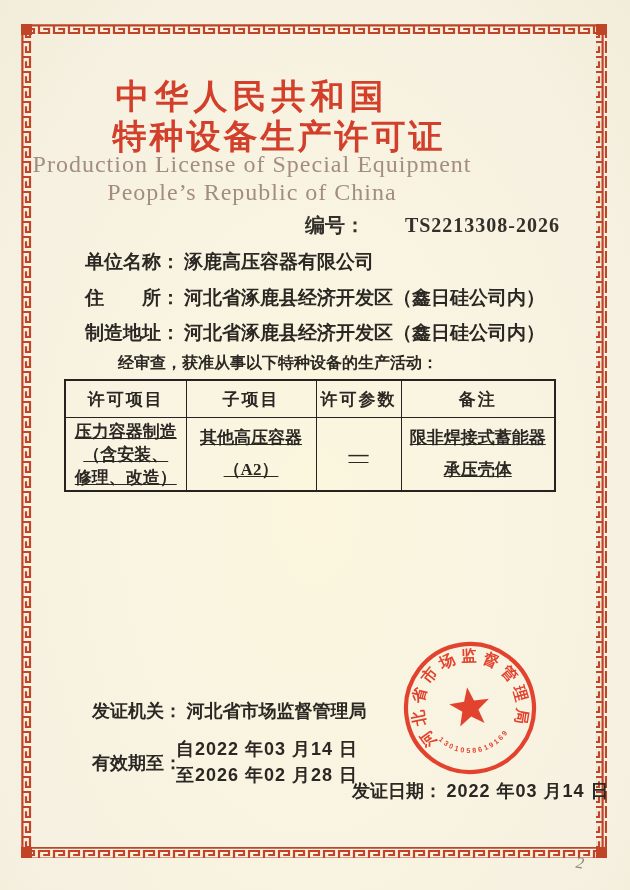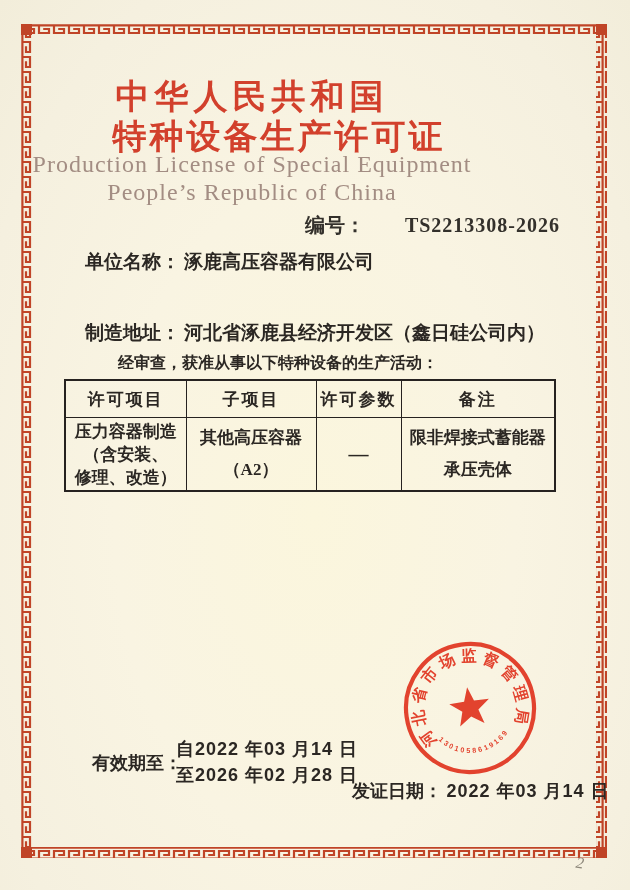--- a/index.html
+++ b/index.html
@@ -26,21 +26,21 @@
   table.lic{
     position:absolute;left:64px;top:379px;width:490px;height:110px;
     border-collapse:collapse;table-layout:fixed;
   }
   table.lic td{
     border:1px solid #262220;text-align:center;vertical-align:middle;
     font-size:17px;font-weight:700;color:#2b2723;padding:0;
   }
   table.lic{border:2px solid #262220;}
   tr.hdr td{height:36px;letter-spacing:2px;margin-top:44px;}
-  tr.bod td{height:72px;}
+  tr.bod td{height:72px;text-decoration:underline;}
   .l23{line-height:23px;}
   .l32{line-height:32px;}
   .dash{font-size:20px;}
   .foot{font-size:18px;font-weight:700;color:#2b2723;white-space:nowrap;}
   .numfont{font-family:"Liberation Sans",sans-serif;letter-spacing:1px;}
   .seal{position:absolute;left:396px;top:634px;transform:rotate(-8deg);opacity:.92;}
   .pagemark{left:576px;top:854px;font-size:16px;font-style:italic;color:#8d877a;transform:rotate(8deg);}
 </style>
 </head>
 <body>
@@ -77,20 +77,23 @@
   <div class="abs center title-en" style="top:151px;">Production License of Special Equipment</div>
   <div class="abs center title-en" style="top:179px;">People’s Republic of China</div>
 
   <div class="abs license-line">
     <span>编号：</span><span class="no">TS2213308-2026</span>
   </div>
 
   <div class="abs field" style="top:249px;">
     <span class="lbl">单位名称：</span><span class="val">涿鹿高压容器有限公司</span>
   </div>
+  <div class="abs field" style="top:285px;">
+    <span class="lbl">住　　所：</span><span class="val">河北省涿鹿县经济开发区（鑫日硅公司内）</span>
+  </div>
   <div class="abs field" style="top:320px;">
     <span class="lbl">制造地址：</span><span class="val">河北省涿鹿县经济开发区（鑫日硅公司内）</span>
   </div>
   <div class="abs note" style="top:353px;">经审查，获准从事以下特种设备的生产活动：</div>
 
   <table class="lic">
     <colgroup>
         <col style="width:121px">
         <col style="width:130px">
         <col style="width:85px">
@@ -117,20 +120,24 @@
         <span class="dash">—</span>
       </td>
       <td>
         <div class="l32">限非焊接式蓄能器</div>
         <div class="l32">承压壳体</div>
       </td>
     </tr>
   </tbody>
     </table>
 
+  <div class="abs foot" style="left:92px;top:699px;">
+    <span>发证机关：</span>
+    <span>河北省市场监督管理局</span>
+  </div>
 
   <div class="abs foot" style="left:92px;top:751px;">有效期至：</div>
   <div class="abs foot numfont" style="left:176px;top:737px;">自2022 年03 月14 日</div>
   <div class="abs foot numfont" style="left:176px;top:763px;">至2026 年02 月28 日</div>
 
   <div class="abs foot" style="left:352px;top:779px;text-align:center;">
     <span>发证日期：</span>
     <span class="numfont">2022 年03 月14 日</span>
   </div>
 

